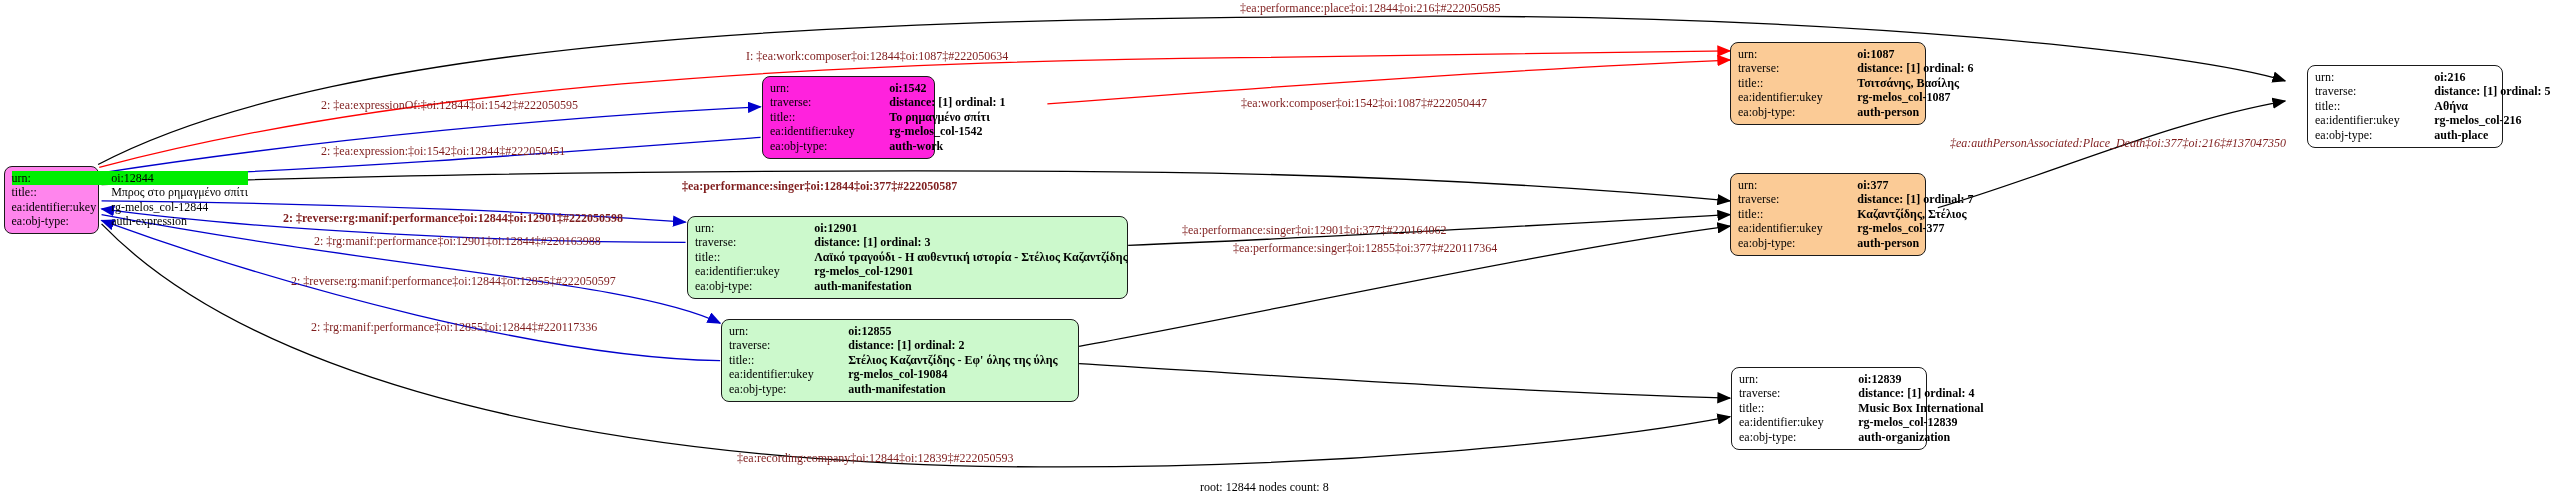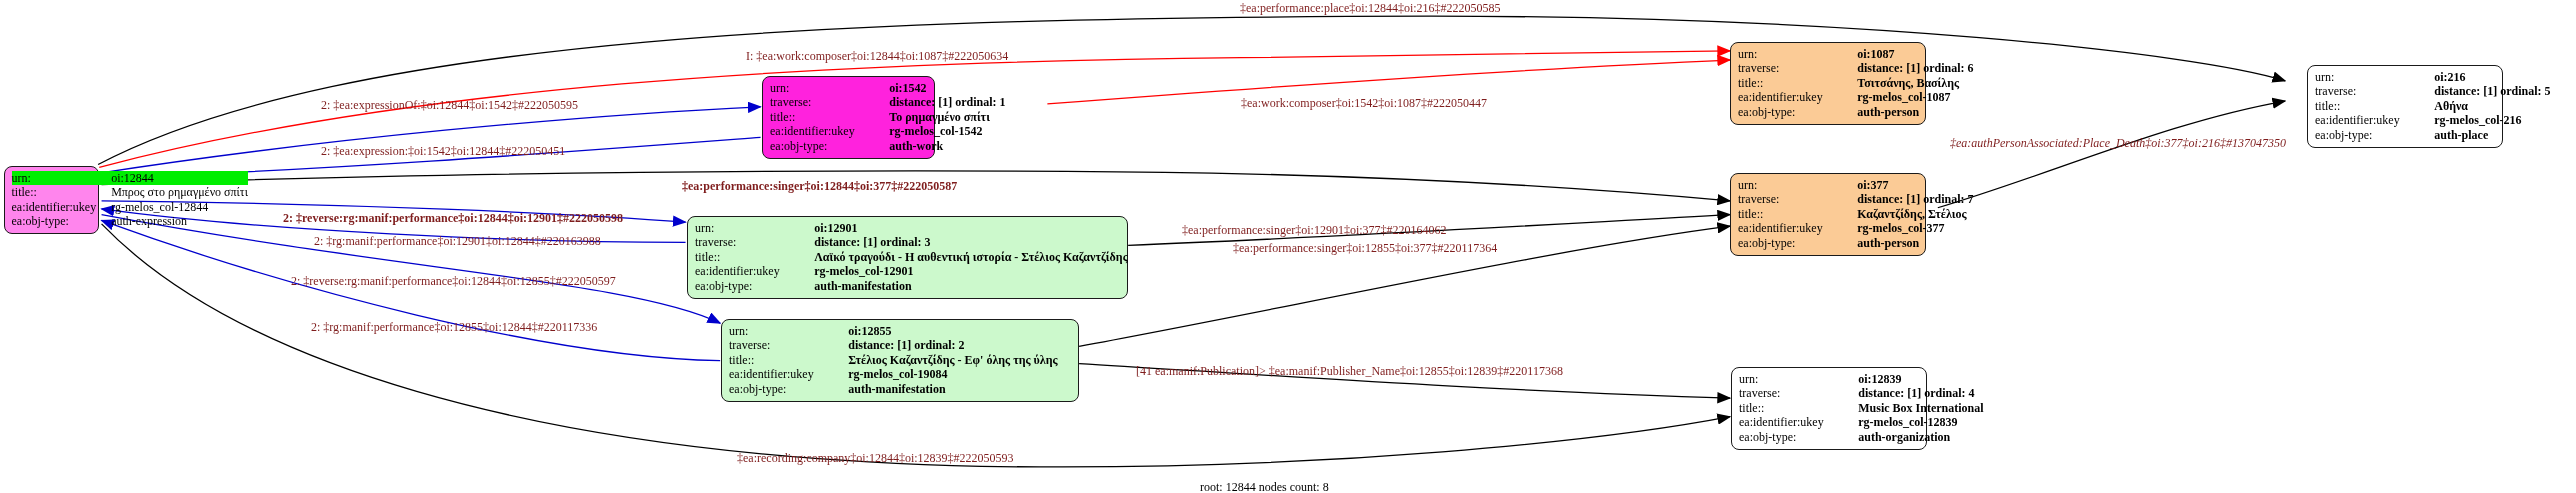--- a/index.html
+++ b/index.html
@@ -295,19 +295,18 @@
   <div class="elabel" style="left:321px;top:99px;">2: ‡ea:expressionOf:‡oi:12844‡oi:1542‡#222050595</div>
   <div class="elabel" style="left:321px;top:145px;">2: ‡ea:expression:‡oi:1542‡oi:12844‡#222050451</div>
   <div class="elabel" style="left:1950px;top:137px;font-style:italic;">‡ea:authPersonAssociated:Place_Death‡oi:377‡oi:216‡#137047350</div>
   <div class="elabel" style="left:682px;top:180px;font-weight:bold;">‡ea:performance:singer‡oi:12844‡oi:377‡#222050587</div>
   <div class="elabel" style="left:283px;top:212px;font-weight:bold;">2: ‡reverse:rg:manif:performance‡oi:12844‡oi:12901‡#222050598</div>
   <div class="elabel" style="left:1182px;top:224px;">‡ea:performance:singer‡oi:12901‡oi:377‡#220164062</div>
   <div class="elabel" style="left:314px;top:235px;">2: ‡rg:manif:performance‡oi:12901‡oi:12844‡#220163988</div>
   <div class="elabel" style="left:1233px;top:242px;">‡ea:performance:singer‡oi:12855‡oi:377‡#220117364</div>
   <div class="elabel" style="left:291px;top:275px;">2: ‡reverse:rg:manif:performance‡oi:12844‡oi:12855‡#222050597</div>
   <div class="elabel" style="left:311px;top:321px;">2: ‡rg:manif:performance‡oi:12855‡oi:12844‡#220117336</div>
-  <div class="elabel" style="left:1136px;top:365px;">[41 ea:manif:Publication]&gt; ‡ea:manif:Publisher_Name‡oi:12855‡oi:12839‡#220117368</div>
   <div class="elabel" style="left:737px;top:452px;">‡ea:recording:company‡oi:12844‡oi:12839‡#222050593</div>
 
   <div class="footer" style="left:1200px;top:480px;">root: 12844 nodes count: 8</div>
 
 </div>
 
 
 </body></html>

